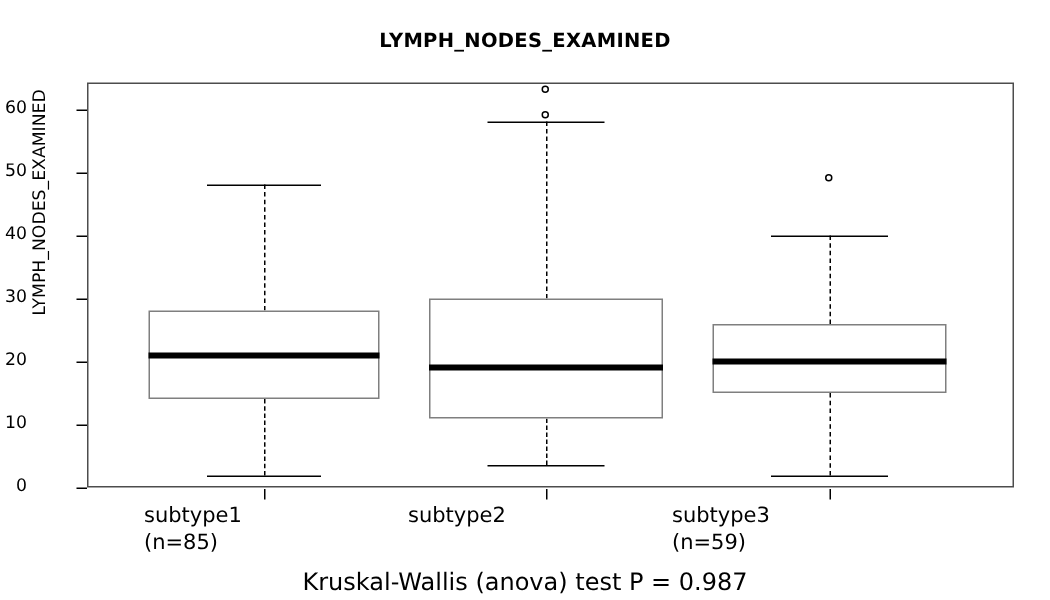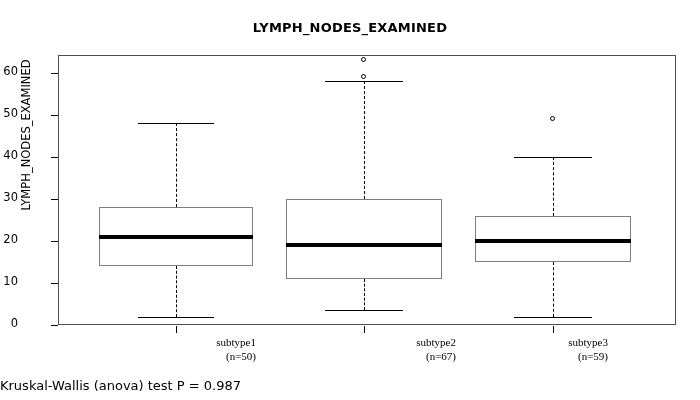--- a/index.html
+++ b/index.html
@@ -27,21 +27,22 @@
     text-align: center;
     font-size: 13px;
     font-weight: bold;
     letter-spacing: 0.2px;
   }
   .caption {
     position: absolute;
     left: 0;
     top: 378px;
     width: 700px;
-    font-size: 13px;
+    text-align: center;
+    font-size: 16px;
   }
   .ylabel {
     position: absolute;
     left: -84px;
     top: 128px;
     width: 220px;
     text-align: center;
     font-size: 11.5px;
     transform: rotate(-90deg);
     transform-origin: center center;
@@ -76,24 +77,23 @@
     position: absolute;
     width: 1px;
     height: 7px;
     background: #000000;
     top: 326px;
   }
   .xtick-label {
     position: absolute;
     top: 336px;
     width: 160px;
-    text-align: right;
-    font-size: 11px;
+    text-align: left;
+    font-size: 14px;
     line-height: 1.25;
-    font-family: Liberation Serif, serif;
   }
   .xtick-label span { display: block; }
   .box {
     position: absolute;
     border: 1px solid #7f7f7f;
     box-sizing: border-box;
     background: #ffffff;
   }
   .median {
     position: absolute;
@@ -144,26 +144,25 @@
       <div class="ytick-mark" style="top: 157px;"></div>
       <div class="ytick-label" style="top: 108px;">50</div>
       <div class="ytick-mark" style="top: 115px;"></div>
       <div class="ytick-label" style="top: 66px;">60</div>
       <div class="ytick-mark" style="top: 73px;"></div>
     </div>
   <div id="xticks">
       <div class="xtick-mark" style="left: 176px;"></div>
       <div class="xtick-label" style="left: 96px;">
         <span>subtype1</span>
-        <span>(n=50)</span>
+        <span>(n=85)</span>
       </div>
       <div class="xtick-mark" style="left: 364px;"></div>
-      <div class="xtick-label" style="left: 296px;">
+      <div class="xtick-label" style="left: 272px;">
         <span>subtype2</span>
-        <span>(n=67)</span>
       </div>
       <div class="xtick-mark" style="left: 553px;"></div>
       <div class="xtick-label" style="left: 448px;">
         <span>subtype3</span>
         <span>(n=59)</span>
       </div>
     </div>
   <div id="boxes">
       <div class="whisker-line" style="left: 176px; top: 123.4px; height: 84px;"></div>
       <div class="whisker-cap" style="left: 138px; top: 123.4px; width: 76px;"></div>

